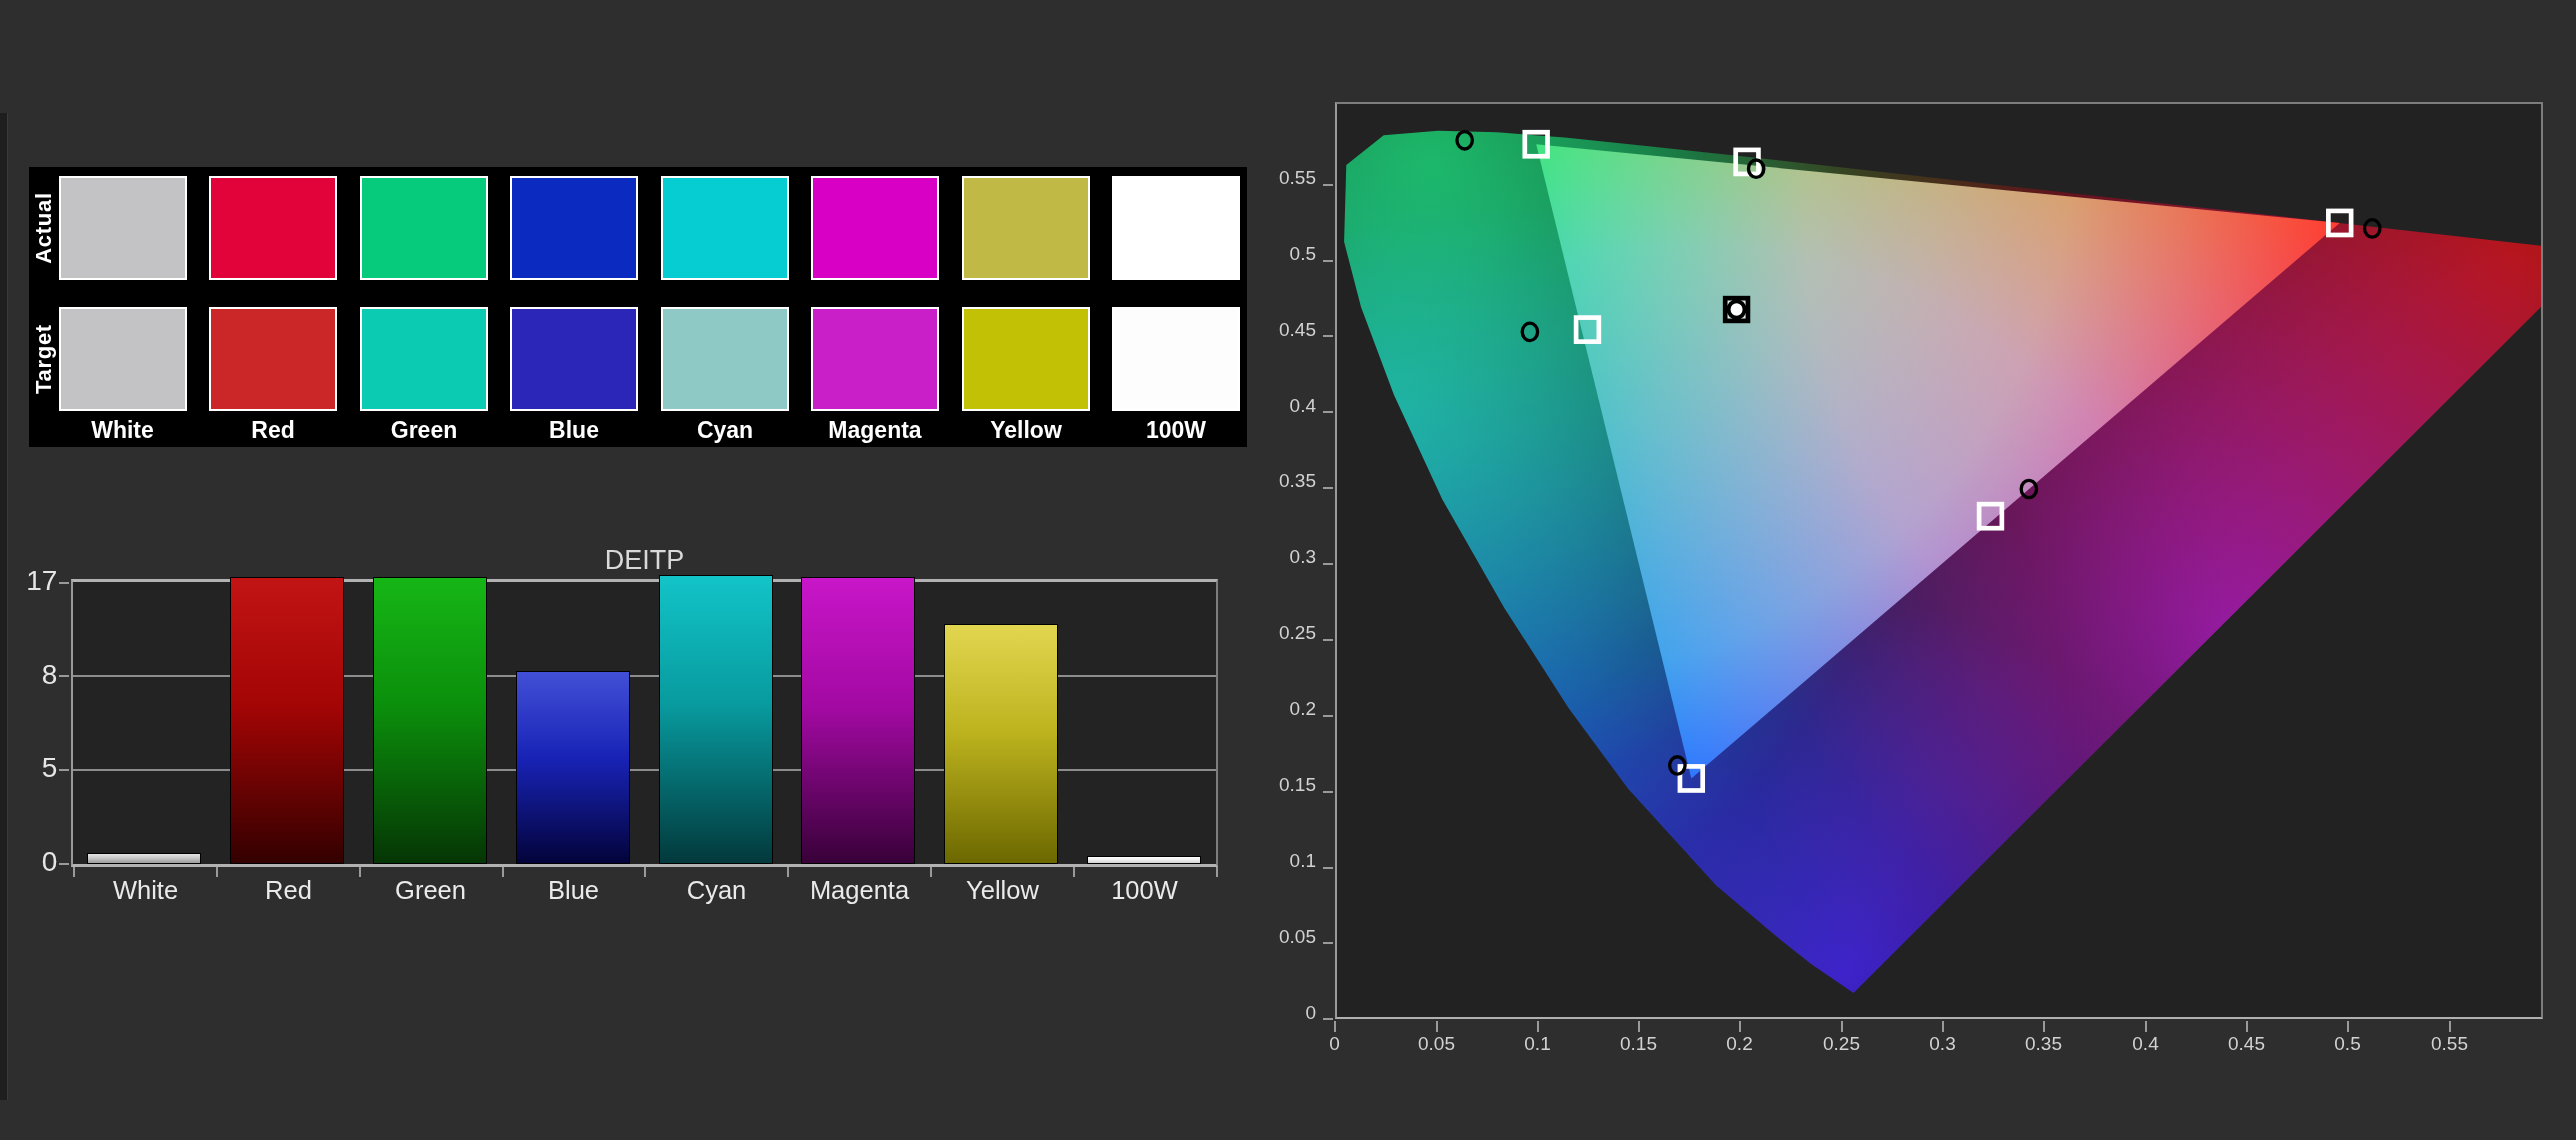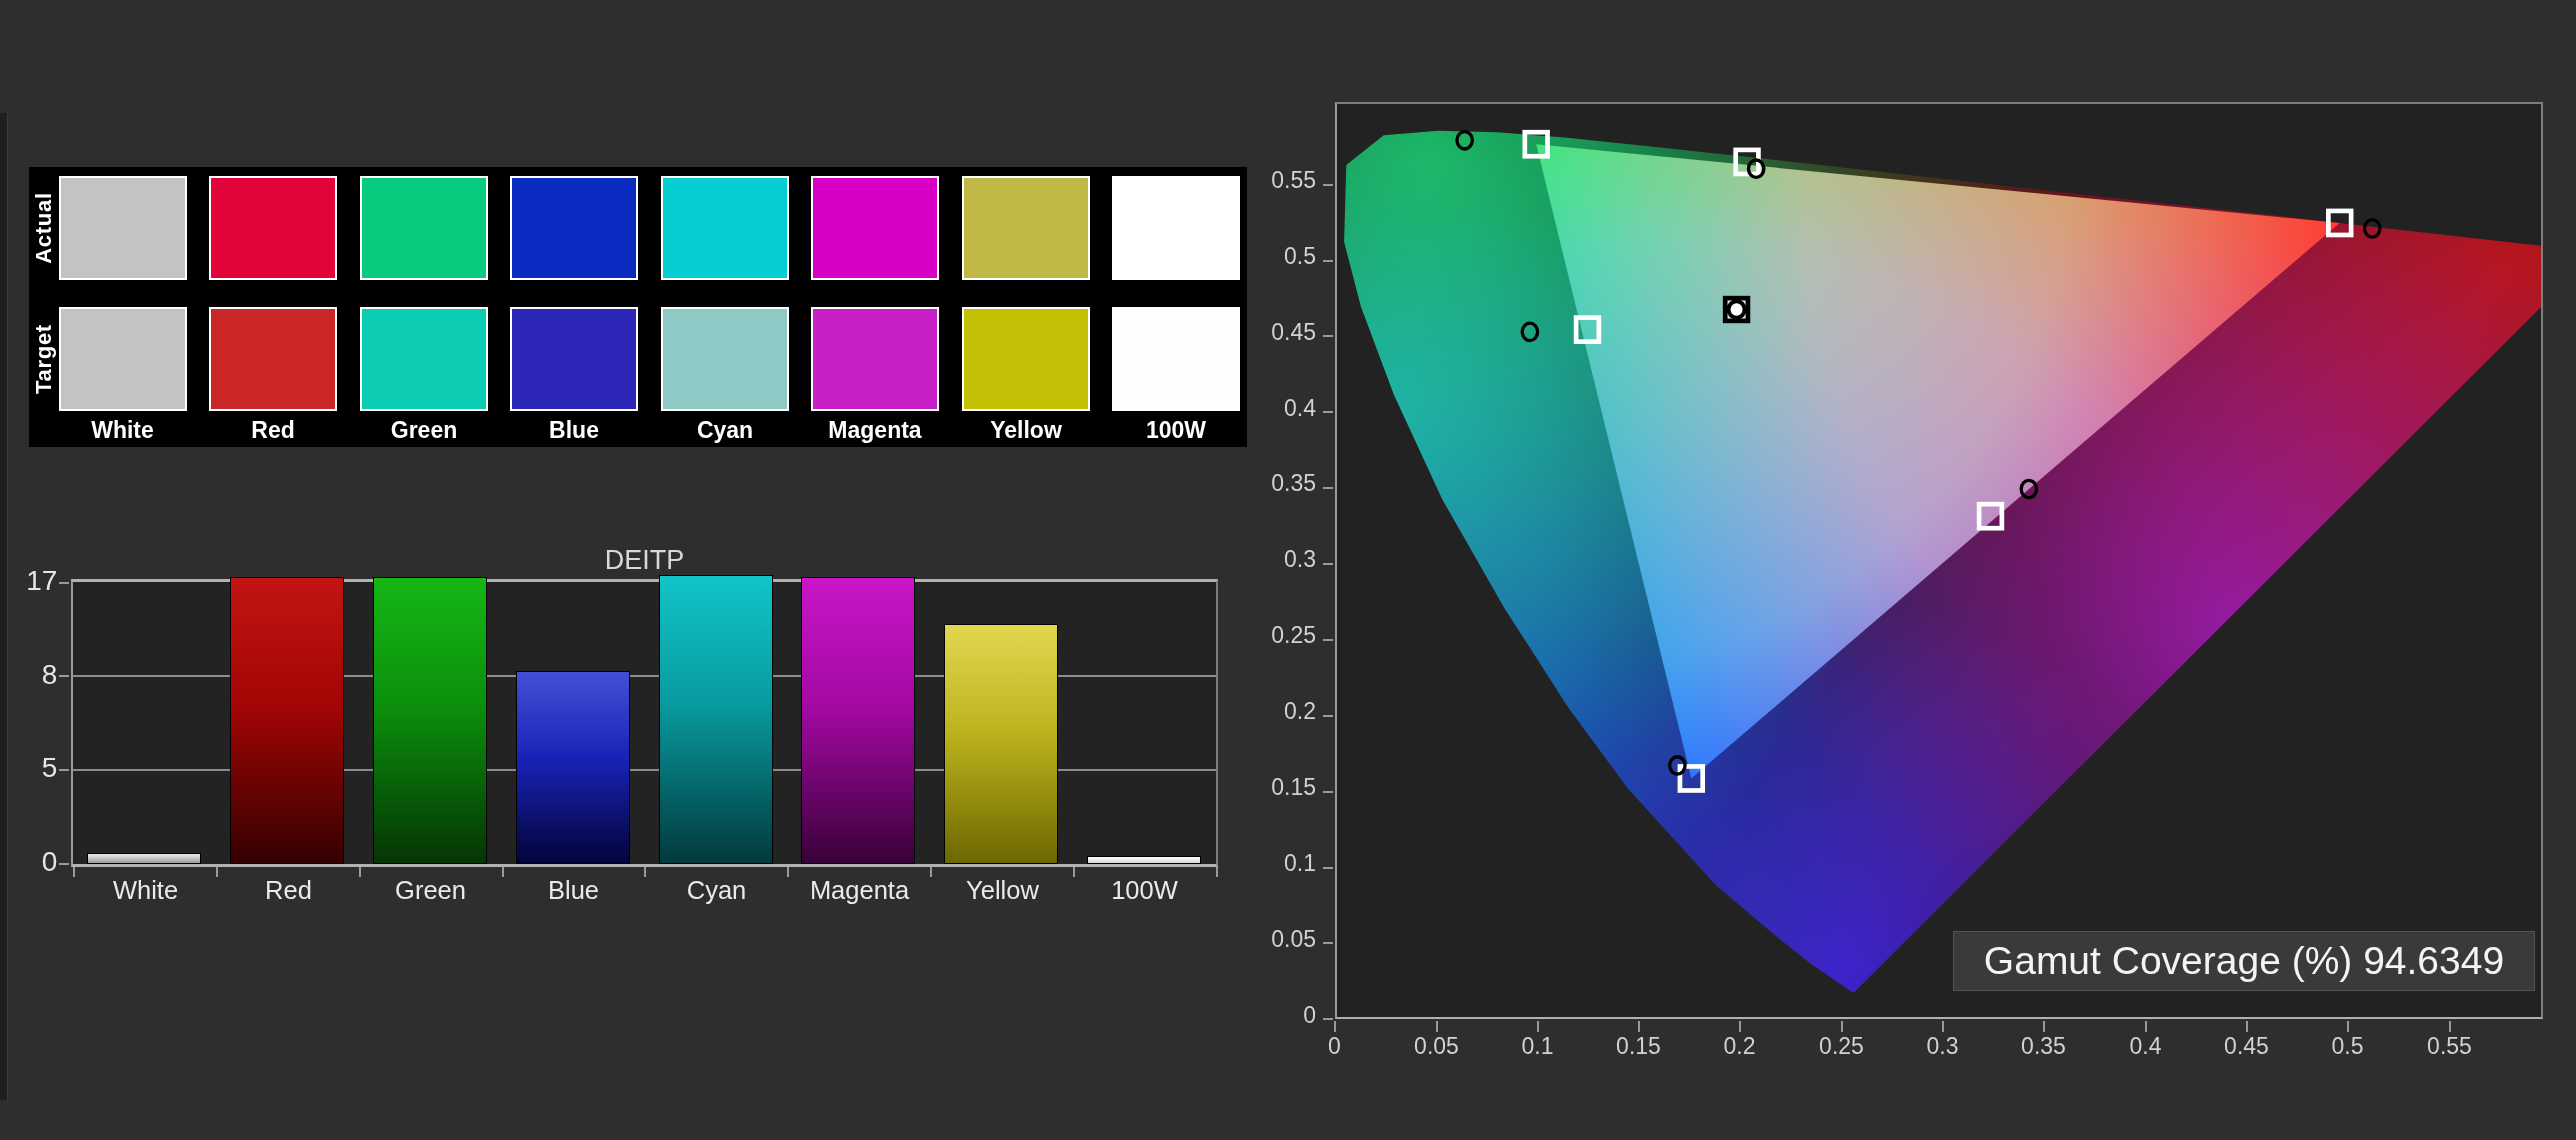--- a/index.html
+++ b/index.html
@@ -7,21 +7,21 @@
         font-family:"Liberation Sans","DejaVu Sans",sans-serif;}
   .layer{position:absolute;inset:0;}
   
   #swatch-panel{position:absolute;left:29px;top:167px;width:1218px;height:280px;background:#000;}
   .swatch{position:absolute;width:124px;height:100px;border:2px solid #fff;}
   .rowlabel{position:absolute;left:0;width:29.5px;display:flex;align-items:center;justify-content:center;}
   .rowlabel span{transform:rotate(-90deg);white-space:nowrap;color:#fff;font-size:22px;font-weight:700;letter-spacing:0.7px;}
   .collabel{position:absolute;width:128px;text-align:center;color:#fff;font-size:23px;font-weight:700;}
   
   .chart-title{position:absolute;text-align:center;color:#d9d9d9;font-size:27px;}
-  .ticklabel{position:absolute;color:#d2d2d2;font-size:23px;}
+  .ticklabel{position:absolute;color:#d2d2d2;font-size:19px;}
   .tickmark{position:absolute;background:#9a9a9a;}
   
   #deitp-plot{position:absolute;left:71px;top:579px;width:1147px;height:288px;background:#242323;
      box-sizing:border-box;border-top:3.4px solid #b2b2b2;border-bottom:3.4px solid #b2b2b2;
      border-left:2.7px solid #9a9a9a;border-right:2px solid #7d7d7d;overflow:visible;}
   .gridline{position:absolute;left:0;width:100%;height:2px;background:#8c8c8c;}
   .bar{position:absolute;bottom:0;width:114px;border:1.3px solid #000;box-sizing:border-box;}
   .deitp-ylab{position:absolute;width:52px;text-align:right;color:#e6e6e6;font-size:28px;}
   .deitp-xlab{position:absolute;text-align:center;color:#eaeaea;font-size:25.5px;}
   
@@ -194,21 +194,20 @@
             <rect x="596.0600000000001" y="68.70800000000008" width="34" height="36" fill="none" stroke="#fff" stroke-width="7"></rect>
             <ellipse cx="597.356" cy="307.70540000000005" rx="12" ry="12.5" fill="#fff" stroke="#000" stroke-width="6"></ellipse>
             <ellipse cx="1547.7499999999998" cy="186.23599999999988" rx="11.5" ry="13" fill="none" stroke="#000" stroke-width="5"></ellipse>
             <ellipse cx="190.86400000000003" cy="54.3614" rx="11.5" ry="13" fill="none" stroke="#000" stroke-width="5"></ellipse>
             <ellipse cx="508.87" cy="990.377" rx="11.5" ry="13" fill="none" stroke="#000" stroke-width="5"></ellipse>
             <ellipse cx="288.41" cy="341.183" rx="11.5" ry="13" fill="none" stroke="#000" stroke-width="5"></ellipse>
             <ellipse cx="1034.3500000000001" cy="576.431" rx="11.5" ry="13" fill="none" stroke="#000" stroke-width="5"></ellipse>
             <ellipse cx="626.65" cy="96.88699999999994" rx="11.5" ry="13" fill="none" stroke="#000" stroke-width="5"></ellipse>
           </g>
       </svg>
-      <div class="coverage">Gamut Coverage (%) 94.6349</div>
     </div>
     <div id="cie-axes">
         <div class="ticklabel cie-xlab" style="left: 1281px; top: 1033px;">0</div>
         <div class="tickmark" style="left: 1334px; top: 1021px; width: 2px; height: 10.7px;"></div>
         <div class="ticklabel cie-xlab" style="left: 1383px; top: 1033px;">0.05</div>
         <div class="tickmark" style="left: 1436px; top: 1021px; width: 2px; height: 10.7px;"></div>
         <div class="ticklabel cie-xlab" style="left: 1484px; top: 1033px;">0.1</div>
         <div class="tickmark" style="left: 1537px; top: 1021px; width: 2px; height: 10.7px;"></div>
         <div class="ticklabel cie-xlab" style="left: 1585px; top: 1033px;">0.15</div>
         <div class="tickmark" style="left: 1638px; top: 1021px; width: 2px; height: 10.7px;"></div>

